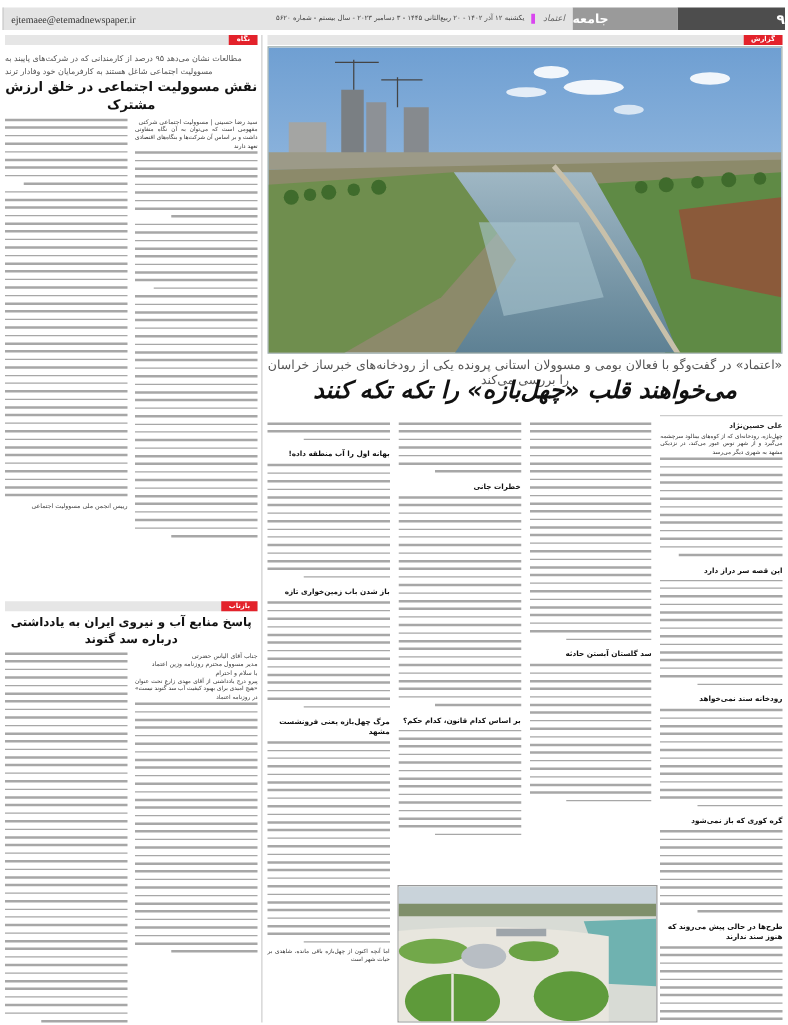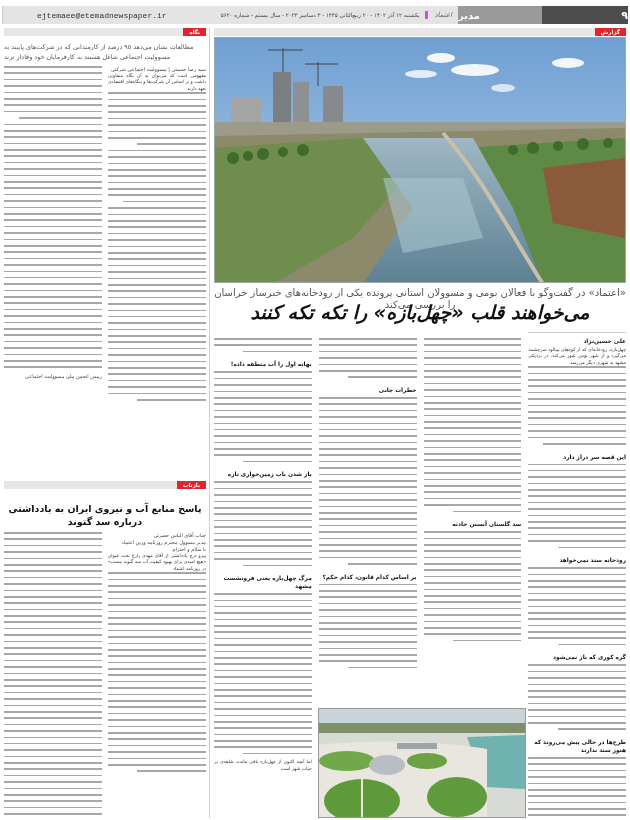--- a/index.html
+++ b/index.html
@@ -5,33 +5,33 @@
   * { box-sizing: border-box; margin: 0; padding: 0; }
   html, body { width: 630px; height: 820px; overflow: hidden; background: #ffffff; }
   body { font-family: "DejaVu Sans", sans-serif; color: #222; direction: rtl; position: relative; }
 
   
   .masthead { position: absolute; top: 6px; left: 2px; width: 626px; height: 18px; display: flex; flex-direction: row-reverse; }
   .mh-page { width: 86px; height: 18px; background: #4d4d4d; color: #fff; font-size: 11px; font-weight: bold; display: flex; align-items: center; justify-content: flex-end; padding-right: 0; padding-left: 6px; direction: ltr; }
   .mh-page span { margin-left: 4px; }
   .mh-section { width: 84px; height: 18px; background: #9a9a9a; color: #fff; font-size: 10px; font-weight: bold; display: flex; align-items: center; justify-content: flex-end; padding-right: 8px; }
   .mh-main { flex: 1; height: 18px; background: #e4e4e4; display: flex; align-items: center; justify-content: space-between; padding: 0 6px; border-left: 1px solid #ccc; }
-  .mh-email { font-family: Liberation Mono, monospace; font-size: 8px; color: #333; direction: ltr; order: 2; margin-left: 28px; }
+  .mh-email { font-family: Liberation Serif, serif; font-size: 8px; color: #333; direction: ltr; order: 2; }
   .mh-date { font-size: 5.5px; color: #444; order: 1; display: flex; align-items: center; gap: 6px; }
   .mh-logo { font-size: 7px; color: #666; border-left: 3px solid #d946ef; padding-left: 6px; font-style: italic; }
 
   
   .sect-bar { position: absolute; height: 8px; background: #e6e6e6; display: flex; justify-content: flex-start; }
   .sect-tag { background: #e3222b; color: #fff; font-size: 5.5px; font-weight: bold; padding: 0 6px; height: 8px; line-height: 8px; }
 
   
   .leftcol { position: absolute; left: 4px; width: 202px; }
   .kicker-left { font-size: 6.4px; color: #555; text-align: left; line-height: 10px; margin-top: 4px; }
   .headline-left { font-size: 10.5px; font-weight: bold; color: #111; text-align: center; line-height: 14px; margin-top: 1px; }
-  .headline-left2 { font-size: 9.5px; font-weight: bold; color: #111; text-align: center; line-height: 13px; margin-top: 12px; }
+  .headline-left2 { font-size: 9.5px; font-weight: bold; color: #111; text-align: center; line-height: 13px; margin-top: 2px; }
 
   .twocol { display: flex; flex-direction: row; gap: 6px; margin-top: 4px; }
   .twocol .col { flex: 1; }
 
   .body-text { font-size: 4.6px; line-height: 6.4px; color: #333; text-align: justify; }
   .lines { display: block; }
   .line { display: block; height: 1.6px; background: #8a8a8a; margin: 0 0 4.8px 0; opacity: .75; }
   .line.short { width: 70%; margin-right: 0; }
   .line.mid { width: 85%; }
 
@@ -55,35 +55,36 @@
 <body>
 
 <div class="masthead">
   <div class="mh-main">
     <div class="mh-date">
       <span class="mh-logo">اعتماد</span>
       <span>یکشنبه ۱۲ آذر ۱۴۰۲ - ۲۰ ربیع‌الثانی ۱۴۴۵ - ۳ دسامبر ۲۰۲۳ - سال بیستم - شماره ۵۶۲۰</span>
     </div>
     <span class="mh-email">ejtemaee@etemadnewspaper.ir</span>
   </div>
-  <div class="mh-section">مدیر</div>
+  <div class="mh-section">جامعه</div>
   <div class="mh-page">
       <span>۹</span>
     </div>
 </div>
 
 <div class="sect-bar" style="top:28px; left:214px; width:412px;">
   <span class="sect-tag">گزارش</span>
 </div>
 
 <div class="sect-bar" style="top:28px; left:4px; width:202px;">
   <span class="sect-tag">نگاه</span>
 </div>
 <div class="leftcol" style="top:38px;">
   <div class="kicker-left">مطالعات نشان می‌دهد ۹۵ درصد از کارمندانی که در شرکت‌های پایبند به مسوولیت اجتماعی شاغل هستند به کارفرمایان خود وفادار ترند</div>
+  <div class="headline-left">نقش مسوولیت اجتماعی در خلق ارزش مشترک</div>
   <div class="twocol">
     <div class="col">
       <div class="byline-left">سید رضا حسینی | مسوولیت اجتماعی شرکتی</div>
       <div class="body-text">مفهومی است که می‌توان به آن نگاه متفاوتی داشت و بر اساس آن شرکت‌ها و بنگاه‌های اقتصادی تعهد دارند</div>
       <div class="lines">
         <span class="line"></span>
           <span class="line"></span>
           <span class="line"></span>
           <span class="line"></span>
           <span class="line"></span>

